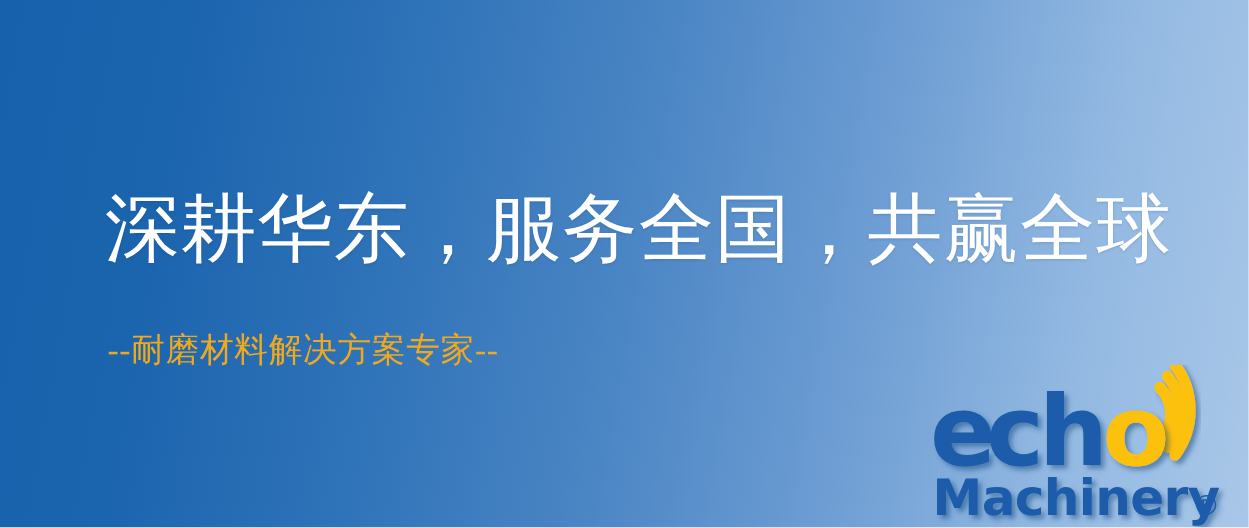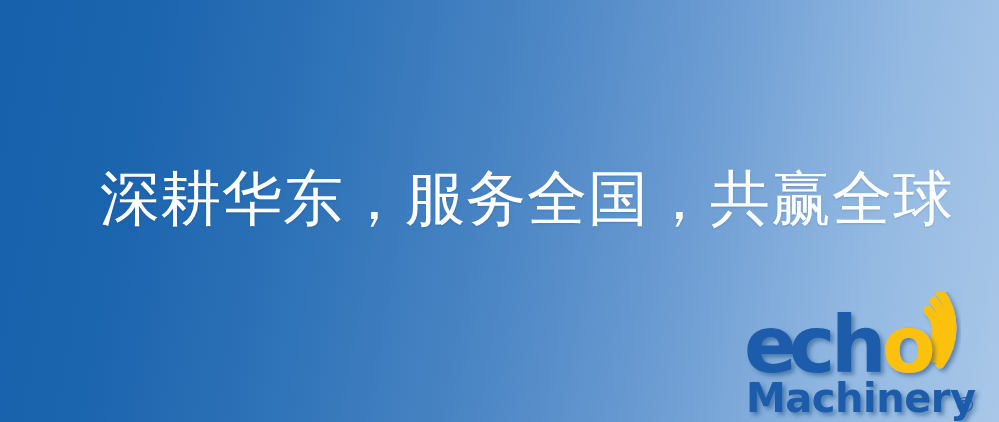--- a/index.html
+++ b/index.html
@@ -22,21 +22,21 @@
         #6d9dd3 68%,
         #93b9e2 85%,
         #a9c7e8 100%);
   }
 
   
   .headline {
     position: absolute;
     left: 84px;
     top: 148px;
-    margin: 16px;
+    margin: 0;
     font-family: "Liberation Serif", "DejaVu Serif", serif;
     font-size: 60px;
     line-height: 1.18;
     font-weight: 400;
     color: #ffffff;
     letter-spacing: 1px;
     white-space: nowrap;
     text-shadow: 0 1px 2px rgba(10, 50, 100, 0.18);
   }
 
@@ -69,20 +69,21 @@
     height: 100%;
   }
 </style>
 </head>
 <body>
 
 <div class="banner">
 
   <h1 class="headline">深耕华东，服务全国，共赢全球</h1>
 
+  <p class="subtitle">--耐磨材料解决方案专家--</p>
 
   <div class="logo">
     <svg class="logo-svg" viewBox="0 0 256 130">
       <defs>
         <filter id="dshadow" x="-25%" y="-25%" width="160%" height="170%">
           <feDropShadow dx="3" dy="3" stdDeviation="2.2" flood-color="#0d3a72" flood-opacity="0.45"></feDropShadow>
         </filter>
       </defs>
 
       <g filter="url(#dshadow)">

